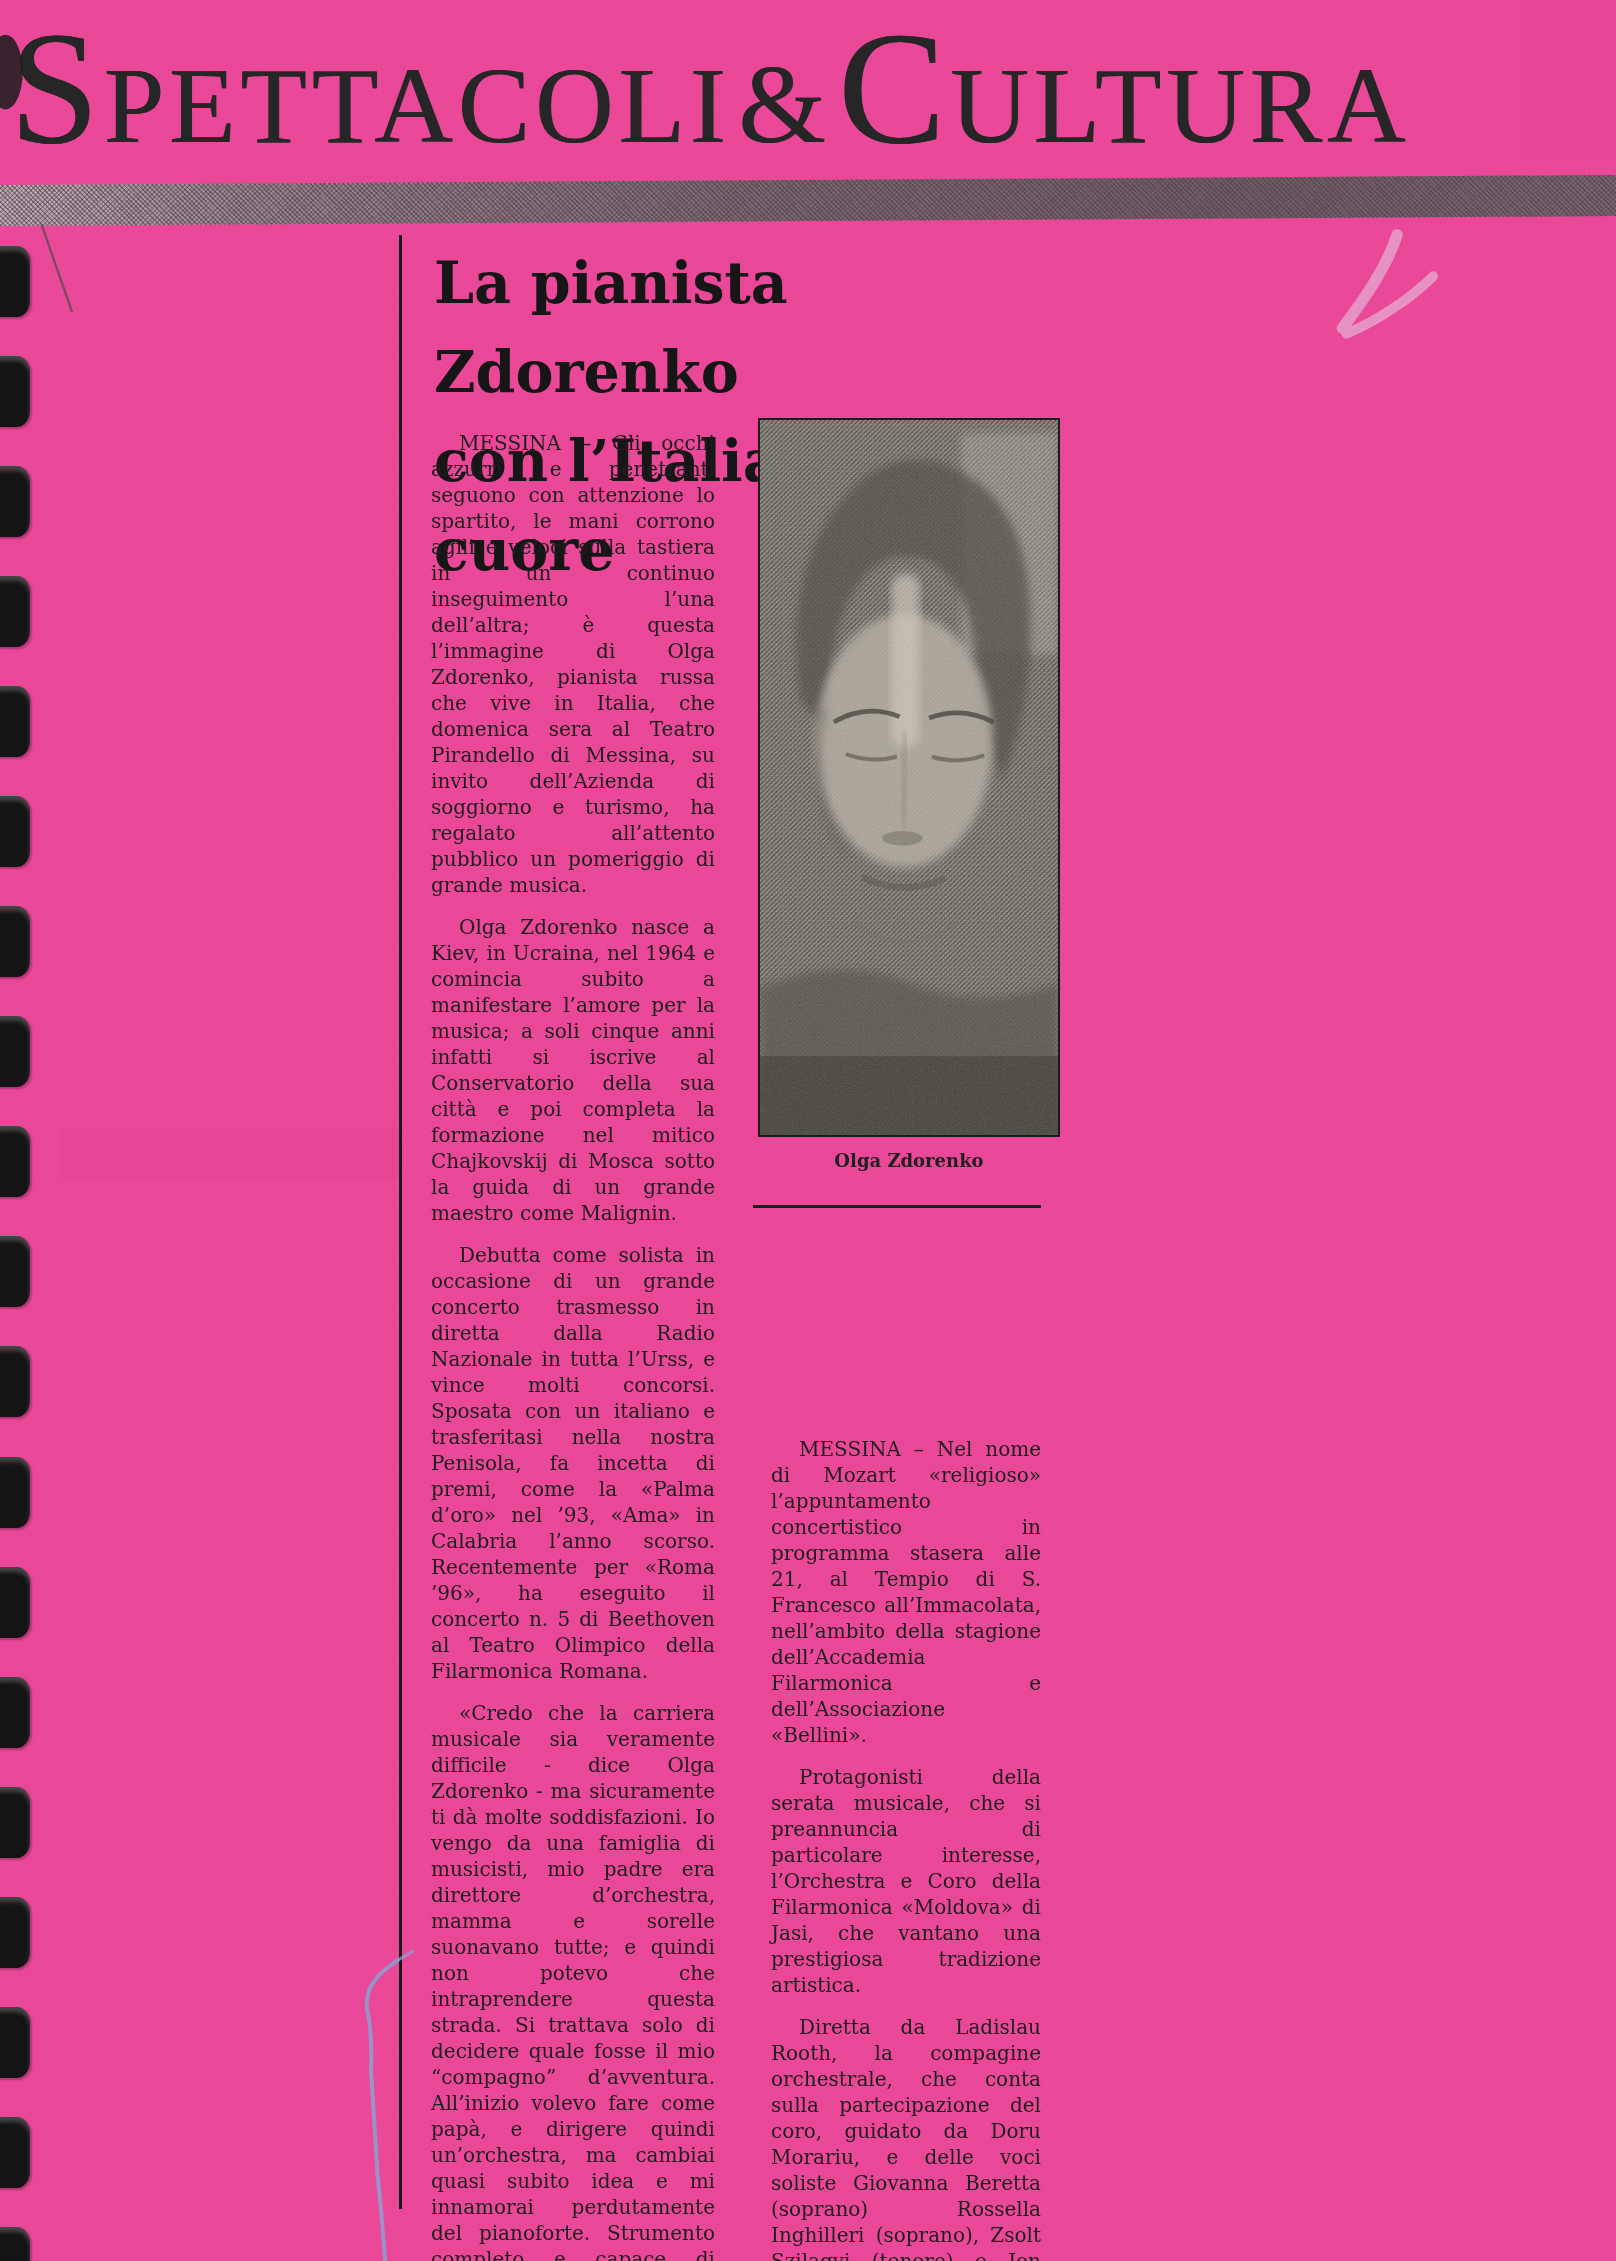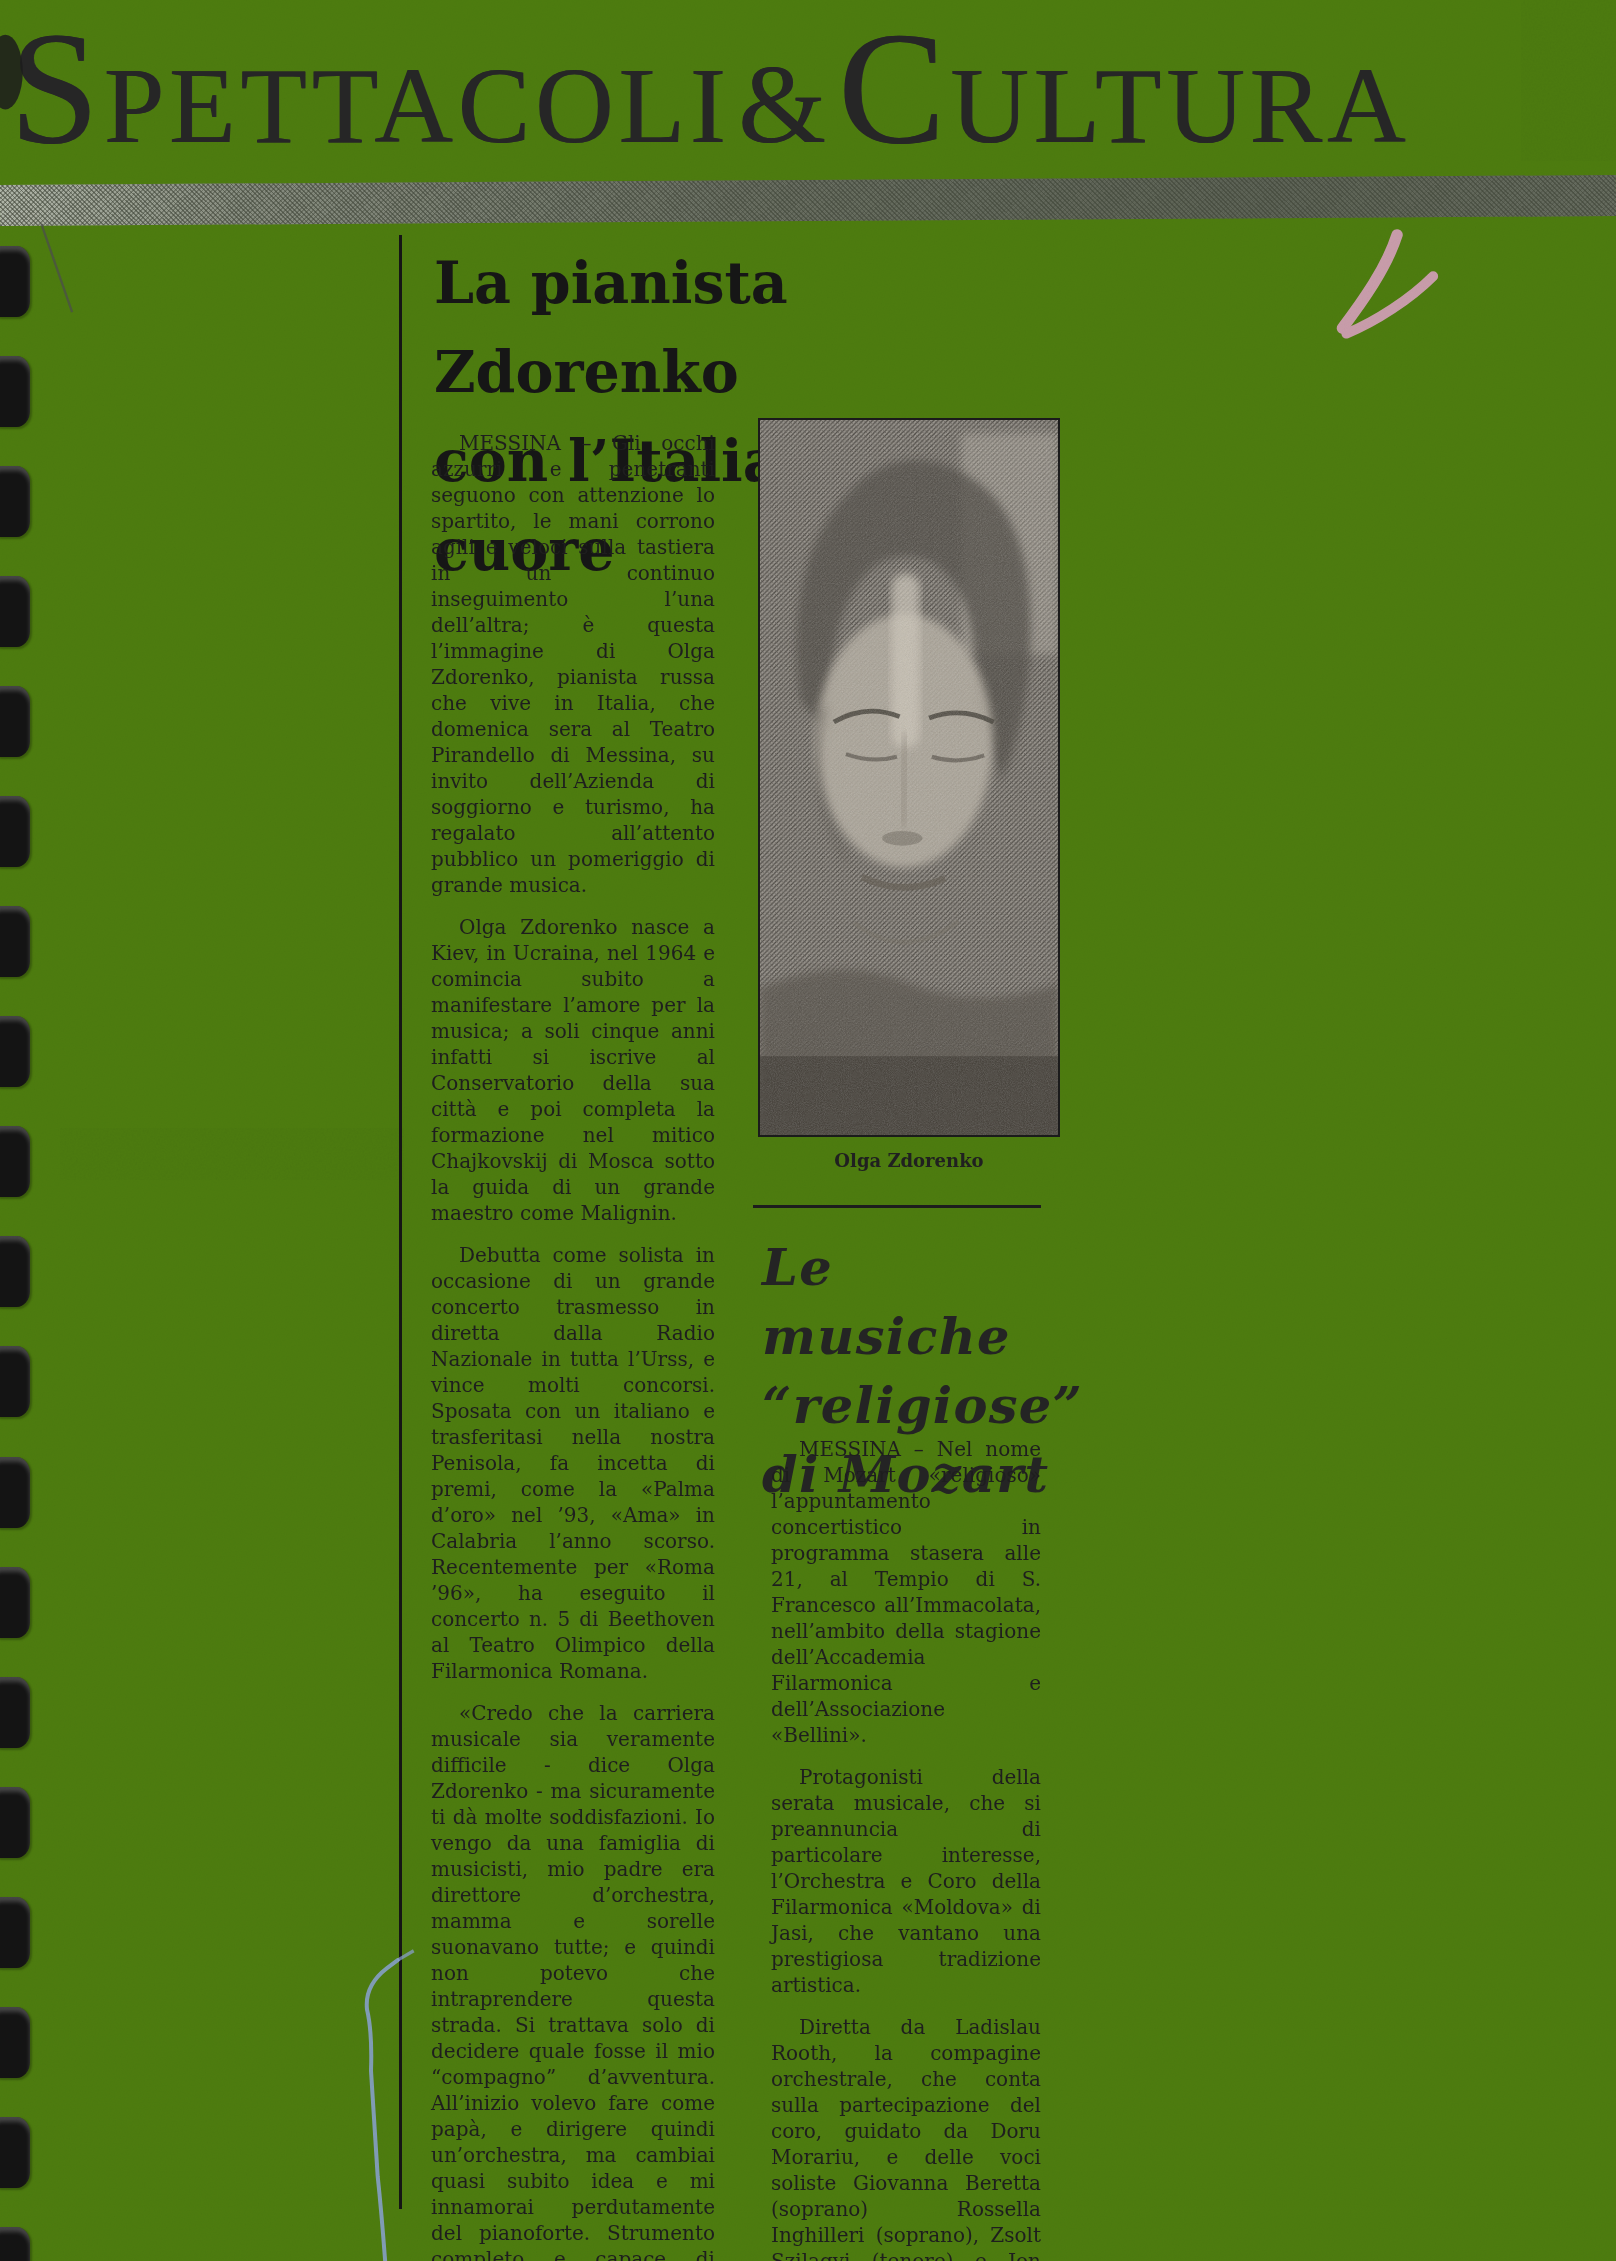--- a/index.html
+++ b/index.html
@@ -1,17 +1,17 @@
 <!DOCTYPE html>
 <html style="font-size:10.7px"><head>
 <meta charset="utf-8">
 <style>
   html,body{margin:0;padding:0;}
   body{width:1616px;height:2261px;background:#e9e7e3;overflow:hidden;}
-  .page{position:relative;width:1616px;height:2261px;background:#4d7c0f;overflow:hidden;
+  .page{position:relative;width:1616px;height:2261px;background:#ec4899;overflow:hidden;
         font-family:"DejaVu Serif","Liberation Serif",serif;color:#1c1c1c;}
 
   
   .masthead{position:absolute;left:9.3px;top:-12px;width:1601px;white-space:nowrap;
             color:#262626;font-family:"Liberation Serif",serif;letter-spacing:4.7px;line-height:200px;
             text-shadow:0.7px 0 0 #2b2b2b;}
   .m-cap{font-size:161px;}
   .m-rest{font-size:109px;}
   .m-amp{font-size:113px;}
   .masthead-bar{position:absolute;left:0;top:180px;width:1616px;height:41px;opacity:.88;
@@ -148,25 +148,20 @@
 
       <path d="M0 850 Q120 800 215 840 Q320 885 444 845 L444 1070 L0 1070 Z" fill="#565148" opacity=".85" filter="url(#soft)"></path>
       <rect x="0" y="952" width="444" height="118" fill="#3f3b34" opacity=".85"></rect>
 
       <rect width="444" height="1070" filter="url(#grainP)" opacity=".6"></rect>
     </svg>
   </figure>
   <figcaption class="caption">Olga Zdorenko</figcaption>
   <div class="cap-rule"></div>
 
-  <h2 class="headline2">
-    <span>Le musiche</span><br>
-    <span>“religiose”</span><br>
-    <span>di Mozart</span>
-  </h2>
   <div class="col col-right">
     <div>
         <p>MESSINA – Nel nome di Mozart «religioso» l’appuntamento concertistico in programma stasera alle 21, al Tempio di S. Francesco all’Immacolata, nell’ambito della stagione dell’Accademia Filarmonica e dell’Associazione «Bellini».</p>
         <p>Protagonisti della serata musicale, che si preannuncia di particolare interesse, l’Orchestra e Coro della Filarmonica «Moldova» di Jasi, che vantano una prestigiosa tradizione artistica.</p>
         <p>Diretta da Ladislau Rooth, la compagine orchestrale, che conta sulla partecipazione del coro, guidato da Doru Morariu, e delle voci soliste Giovanna Beretta (soprano) Rossella Inghilleri (soprano), Zsolt Szilagyi (tenore) e Jon Tibrera (basso), eseguirà composizioni di carattere sacro firmate da Mozart.</p>
         <p>Più in particolare, il programma prevede «Ave Verum Corpus», mottetto K. 618 per Coro e Archi, «Exultate Jubilate», mottetto K. 165, per Soprano e Orchestra, e. infine, l’esecuzione della Messa in Do Minore K. 427.</p>
       </div>
   </div>
 
   <svg class="annot" viewBox="0 0 2422 3389">

